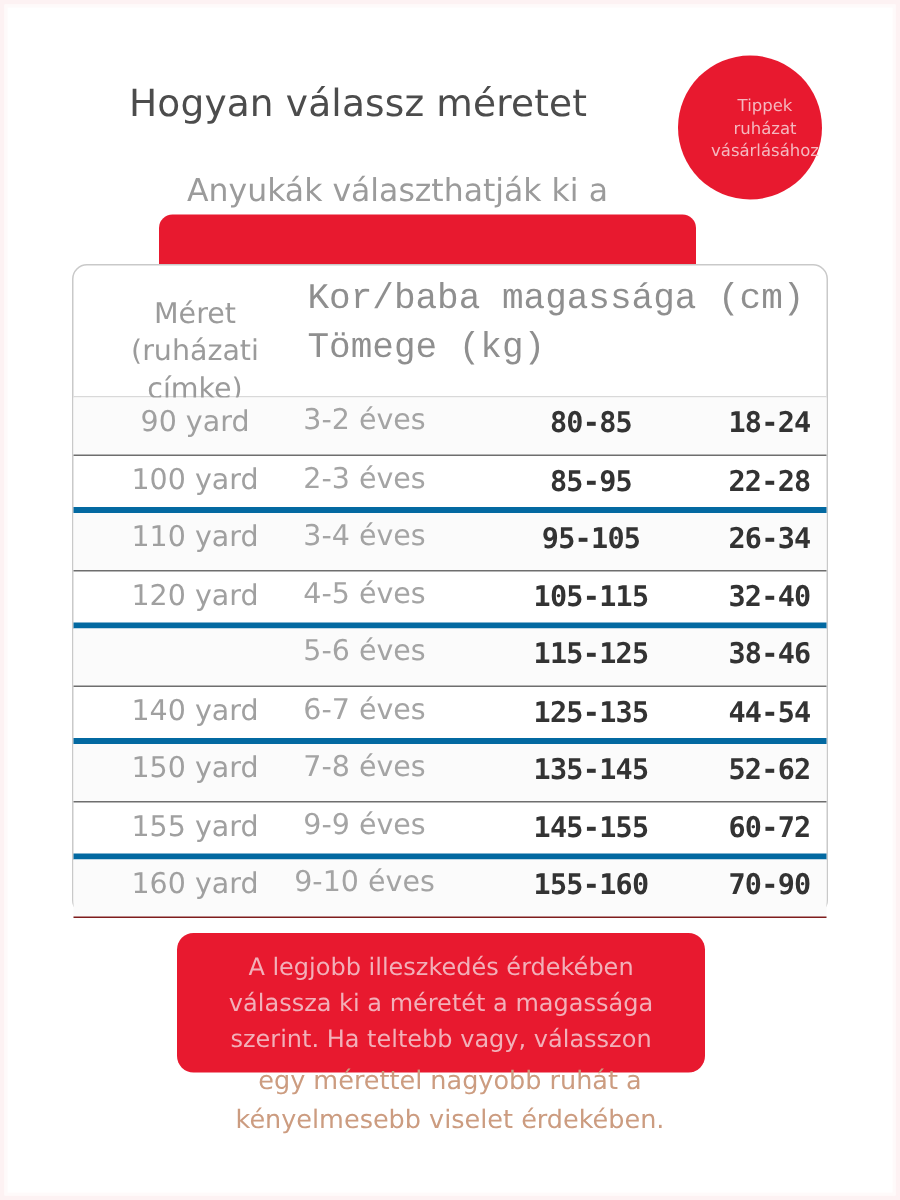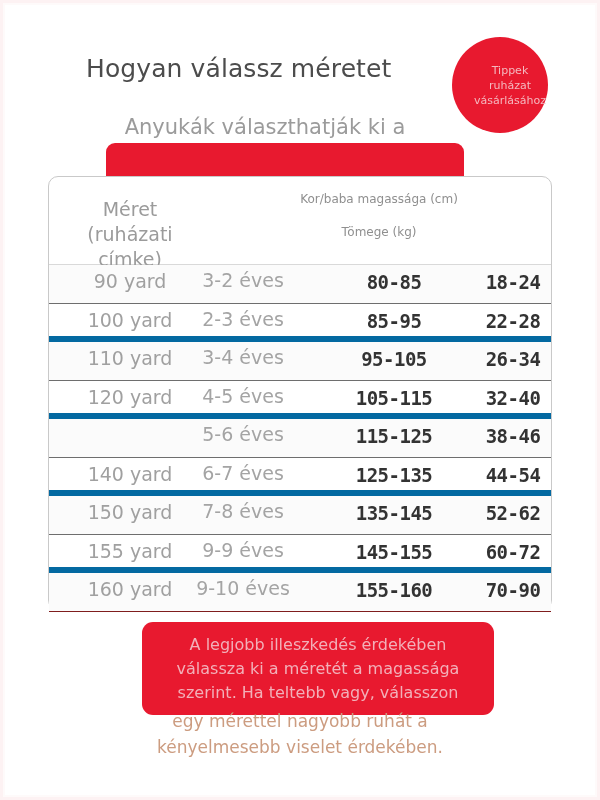--- a/index.html
+++ b/index.html
@@ -129,36 +129,36 @@
     font-size: 19px;
     line-height: 25px;
     color: #9b9b9b;
     text-align: center;
   }
   .head-right {
     position: absolute;
     left: 156px;
     top: 6px;
     width: 348px;
-    font-size: 12px;
+    font-size: 24px;
     line-height: 33px;
     color: #8f8f8f;
-    text-align: center;
+    font-family: Liberation Mono, monospace;
   }
 
   .rows {
     position: absolute;
     left: 0; right: 0;
     top: 88px;
     bottom: 0;
   }
   .row {
     position: relative;
     height: 38.5px;
-    border-bottom: 6px solid #0369a1;
+    border-bottom: 4px solid #0369a1;
     box-sizing: border-box;
   }
   .row:nth-child(odd) { background: #fbfbfb; }
   .row:last-child { border-bottom: 1px solid #7f1d1d; }
   .row.major { border-bottom: 1px solid #6e6e6e; }
 
   .c-size {
     position: absolute;
     left: 6px;
     top: 4px;
@@ -216,21 +216,20 @@
     top: 622px;
     width: 352px;
     height: 93px;
     background: #e8192f;
     border-radius: 11px;
     display: flex;
     align-items: center;
     justify-content: center;
     box-sizing: border-box;
     padding: 0 12px;
-    margin-left: 24px;
   }
   .note-bottom-text {
     font-size: 16px;
     line-height: 24px;
     color: #f2b0b9;
     text-align: center;
   }
 
   .footer-note {
     position: absolute;

